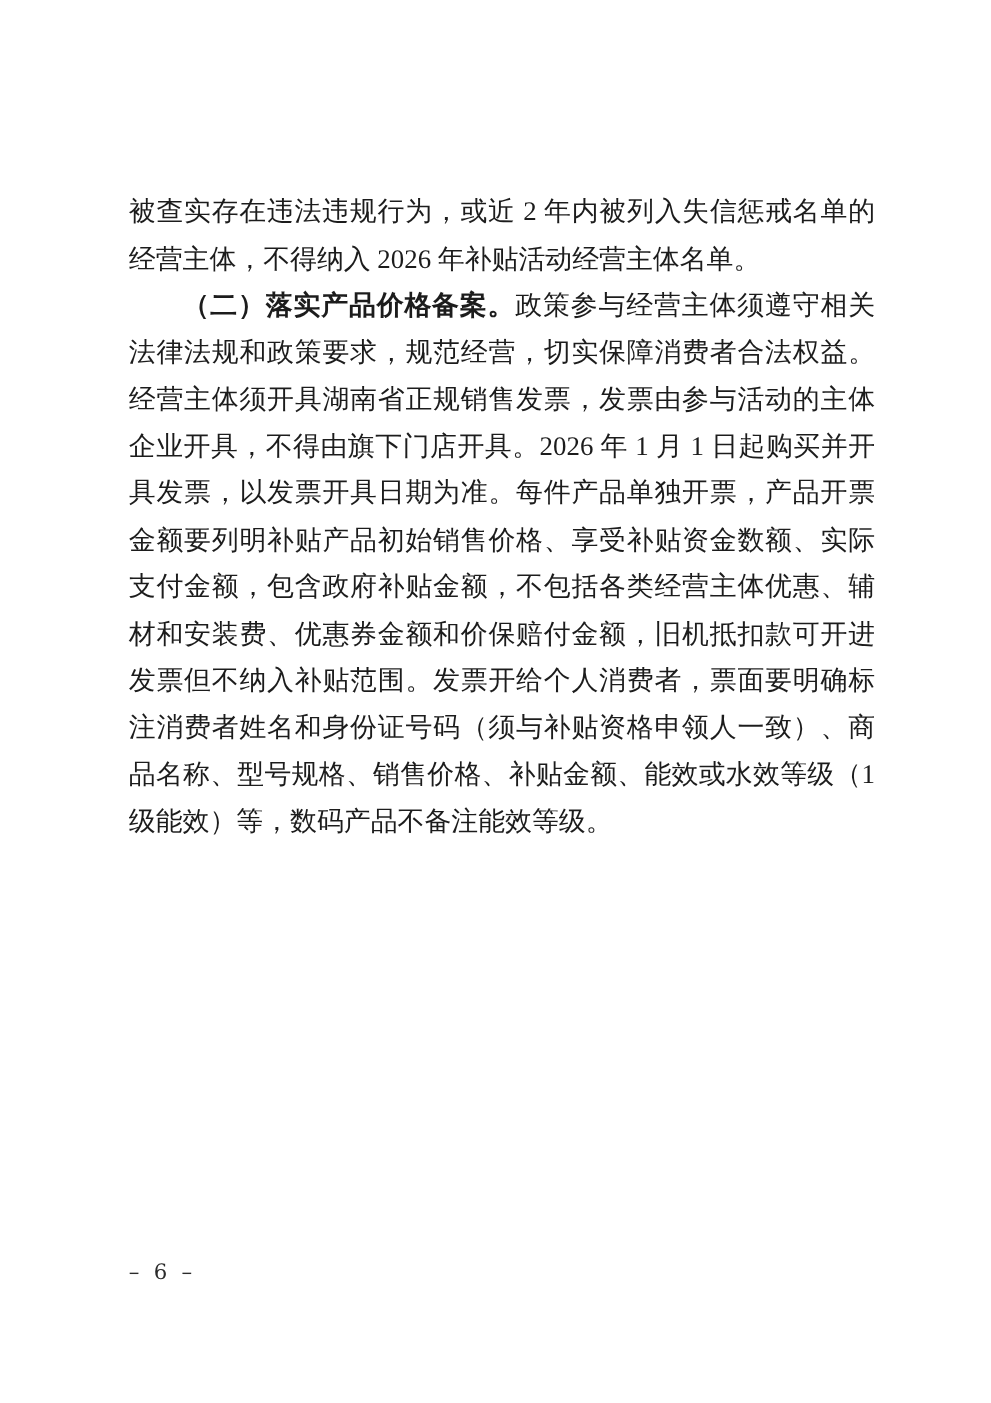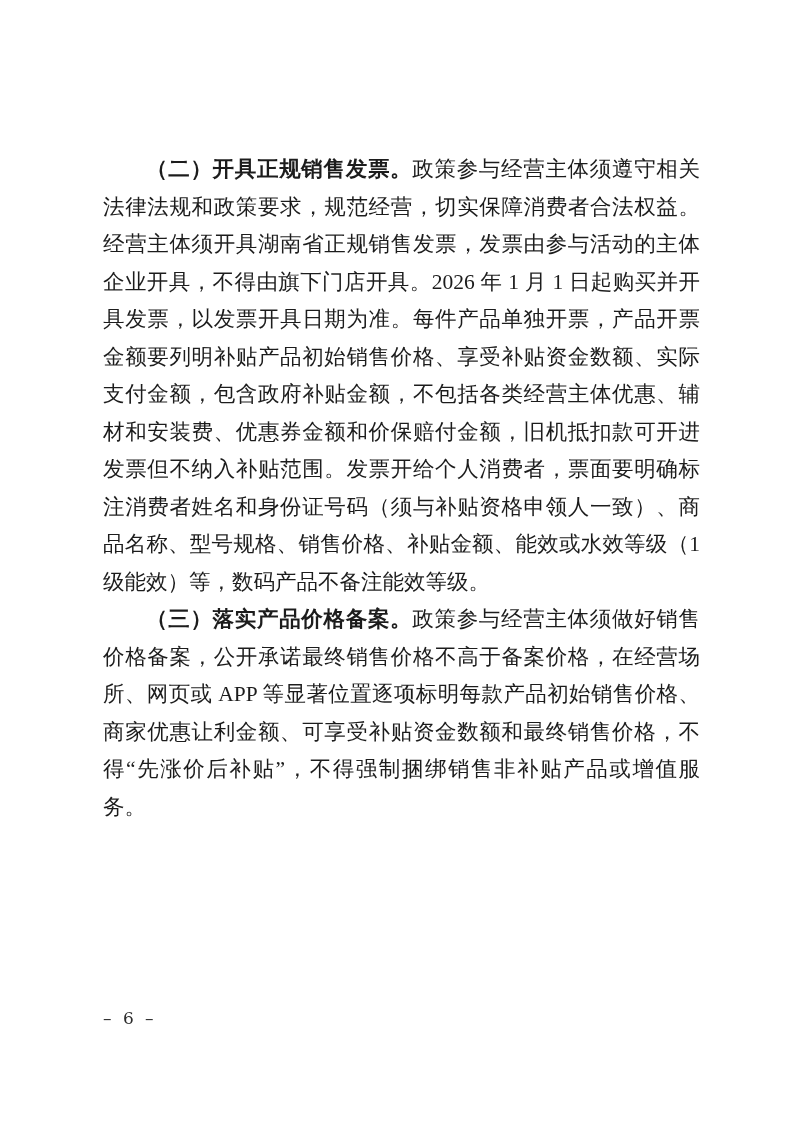--- a/index.html
+++ b/index.html
@@ -47,27 +47,27 @@
     font-family: "DejaVu Serif", serif;
   }
 </style>
 </head>
 <body>
 
 <div class="page">
 
   <div class="body-text">
 
-
-    <p class="indent">
-      <span class="lead">（二）开具正规销售发票。</span><span>政策参与经营主体须遵守相关法律法规和政策要求，规范经营，切实保障消费者合法权益。经营主体须开具湖南省正规销售发票，发票由参与活动的主体企业开具，不得由旗下门店开具。2026 年 1 月 1 日起购买并开具发票，以发票开具日期为准。每件产品单独开票，产品开票金额要列明补贴产品初始销售价格、享受补贴资金数额、实际支付金额，包含政府补贴金额，不包括各类经营主体优惠、辅材和安装费、优惠券金额和价保赔付金额，旧机抵扣款可开进发票但不纳入补贴范围。发票开给个人消费者，票面要明确标注消费者姓名和身份证号码（须与补贴资格申领人一致）、商品名称、型号规格、销售价格、补贴金额、能效或水效等级（1 级能效）等，数码产品不备注能效等级。</span>
+    <p>
+      <span class="lead"></span><span>被查实存在违法违规行为，或近 2 年内被列入失信惩戒名单的经营主体，不得纳入 2026 年补贴活动经营主体名单。</span>
     </p>
 
     <p class="indent">
-      <span class="lead">（三）落实产品价格备案。</span><span>政策参与经营主体须做好销售价格备案，公开承诺最终销售价格不高于备案价格，在经营场所、网页或 APP 等显著位置逐项标明每款产品初始销售价格、商家优惠让利金额、可享受补贴资金数额和最终销售价格，不得“先涨价后补贴”，不得强制捆绑销售非补贴产品或增值服务。</span>
+      <span class="lead">（二）落实产品价格备案。</span><span>政策参与经营主体须遵守相关法律法规和政策要求，规范经营，切实保障消费者合法权益。经营主体须开具湖南省正规销售发票，发票由参与活动的主体企业开具，不得由旗下门店开具。2026 年 1 月 1 日起购买并开具发票，以发票开具日期为准。每件产品单独开票，产品开票金额要列明补贴产品初始销售价格、享受补贴资金数额、实际支付金额，包含政府补贴金额，不包括各类经营主体优惠、辅材和安装费、优惠券金额和价保赔付金额，旧机抵扣款可开进发票但不纳入补贴范围。发票开给个人消费者，票面要明确标注消费者姓名和身份证号码（须与补贴资格申领人一致）、商品名称、型号规格、销售价格、补贴金额、能效或水效等级（1 级能效）等，数码产品不备注能效等级。</span>
     </p>
+
 
 
   </div>
 
   <div class="page-number">– 6 –</div>
 
 </div>
 
 </body></html>

